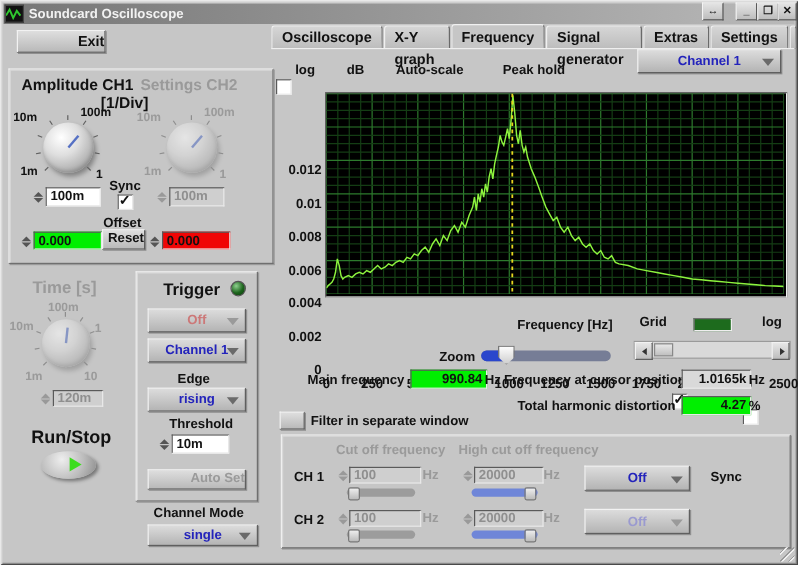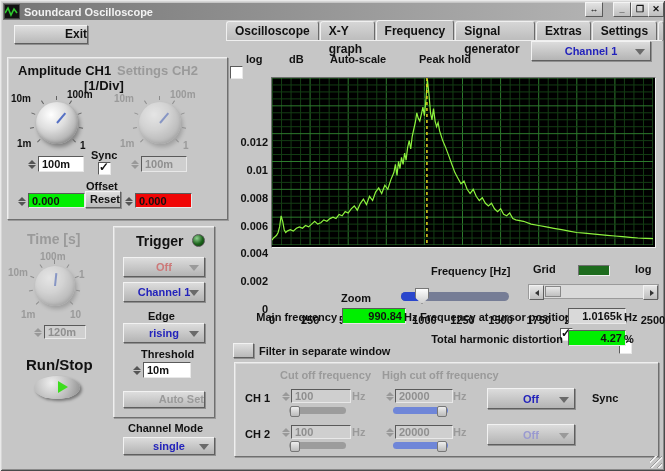--- a/index.html
+++ b/index.html
@@ -381,21 +381,21 @@
   <div class="abs sb" style="left:528px;top:284px;width:129px;height:13px;">
     <span class="sbtn left">
         <i></i>
       </span>
     <span class="sthumb" style="left:16px;"></span>
     <span class="sbtn right" style="position:absolute;right:0;">
         <i></i>
       </span>
   </div>
 
-  <div class="abs lbl" style="left:341px;top:292px;">Zoom</div>
+  <div class="abs lbl" style="left:366px;top:292px;">Zoom</div>
   <div class="abs hslider" style="left:401px;top:292px;width:108px;height:9px;">
     <span class="fill" style="width:20px;"></span>
     <span class="thumb" style="left:14px;"></span>
   </div>
 
   <div class="abs lbl nw" style="left:240px;top:311px;width:97px;text-align:right;">Main frequency</div>
   <div class="abs field green right" style="left:342px;top:308px;width:56px;height:14px;">990.84</div>
   <div class="abs lbl" style="left:404px;top:311px;">Hz</div>
 
   <div class="abs lbl nw" style="left:420px;top:311px;width:143px;text-align:right;">Frequency at cursor position</div>

